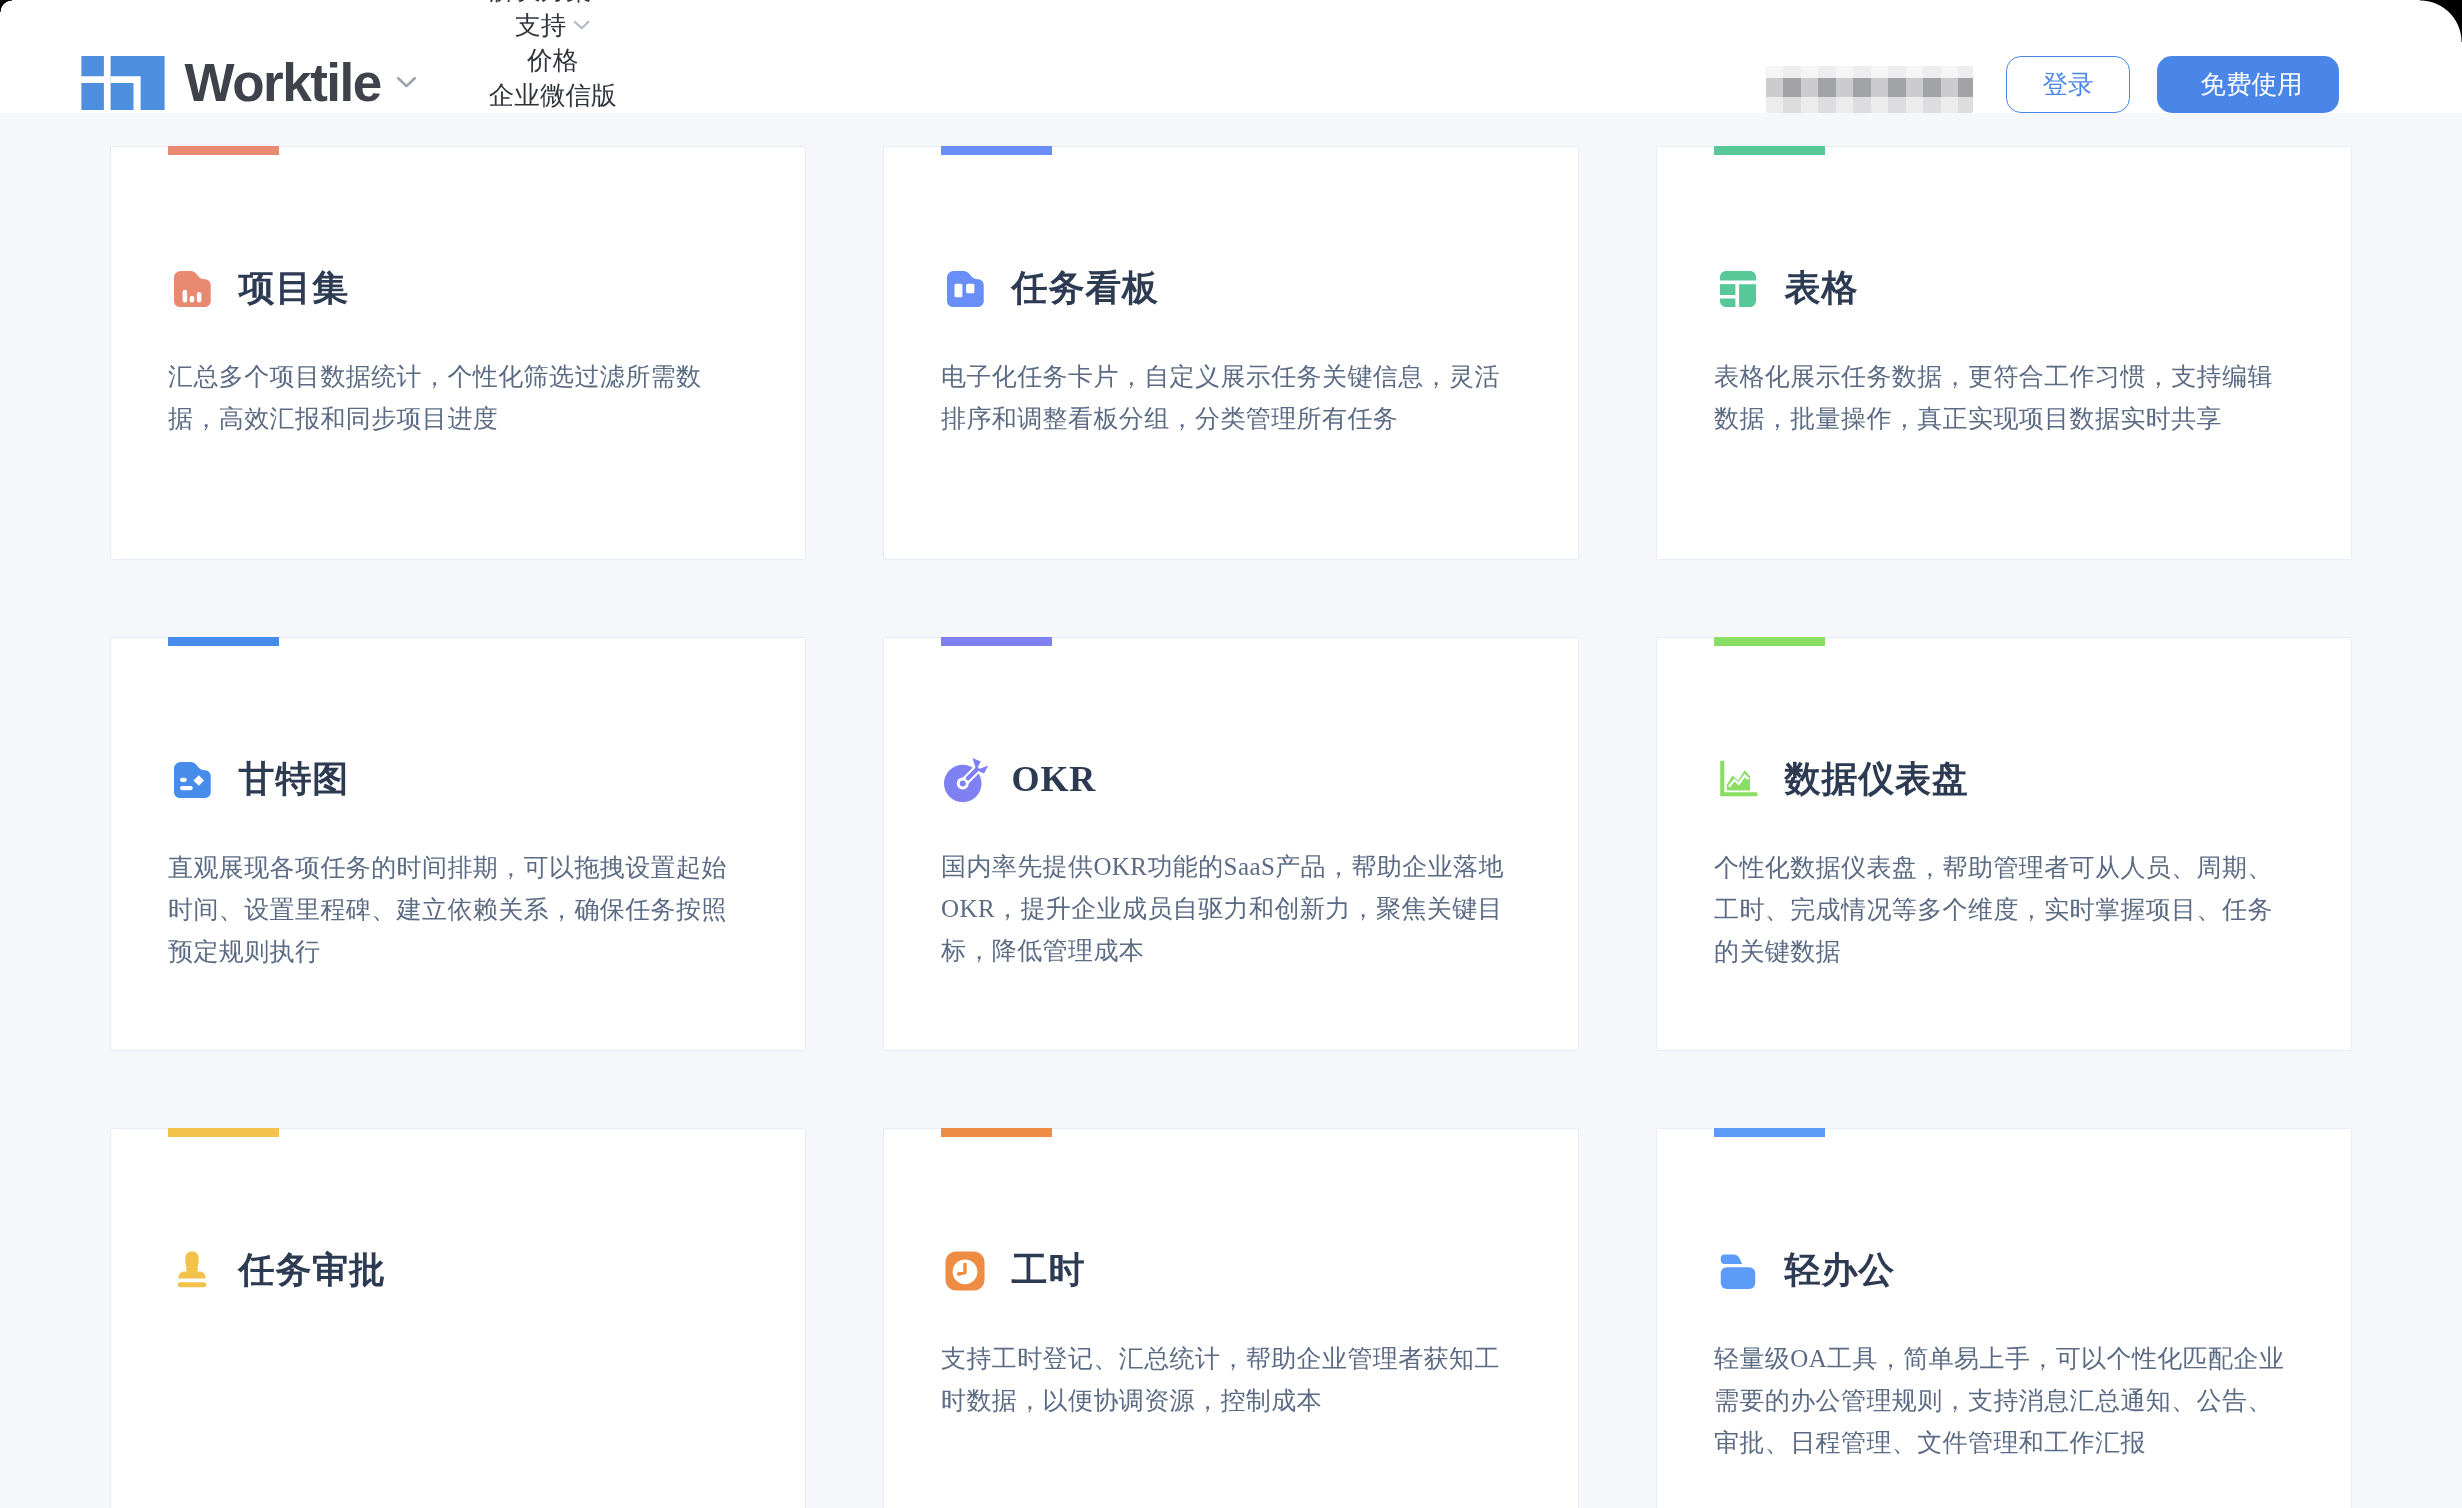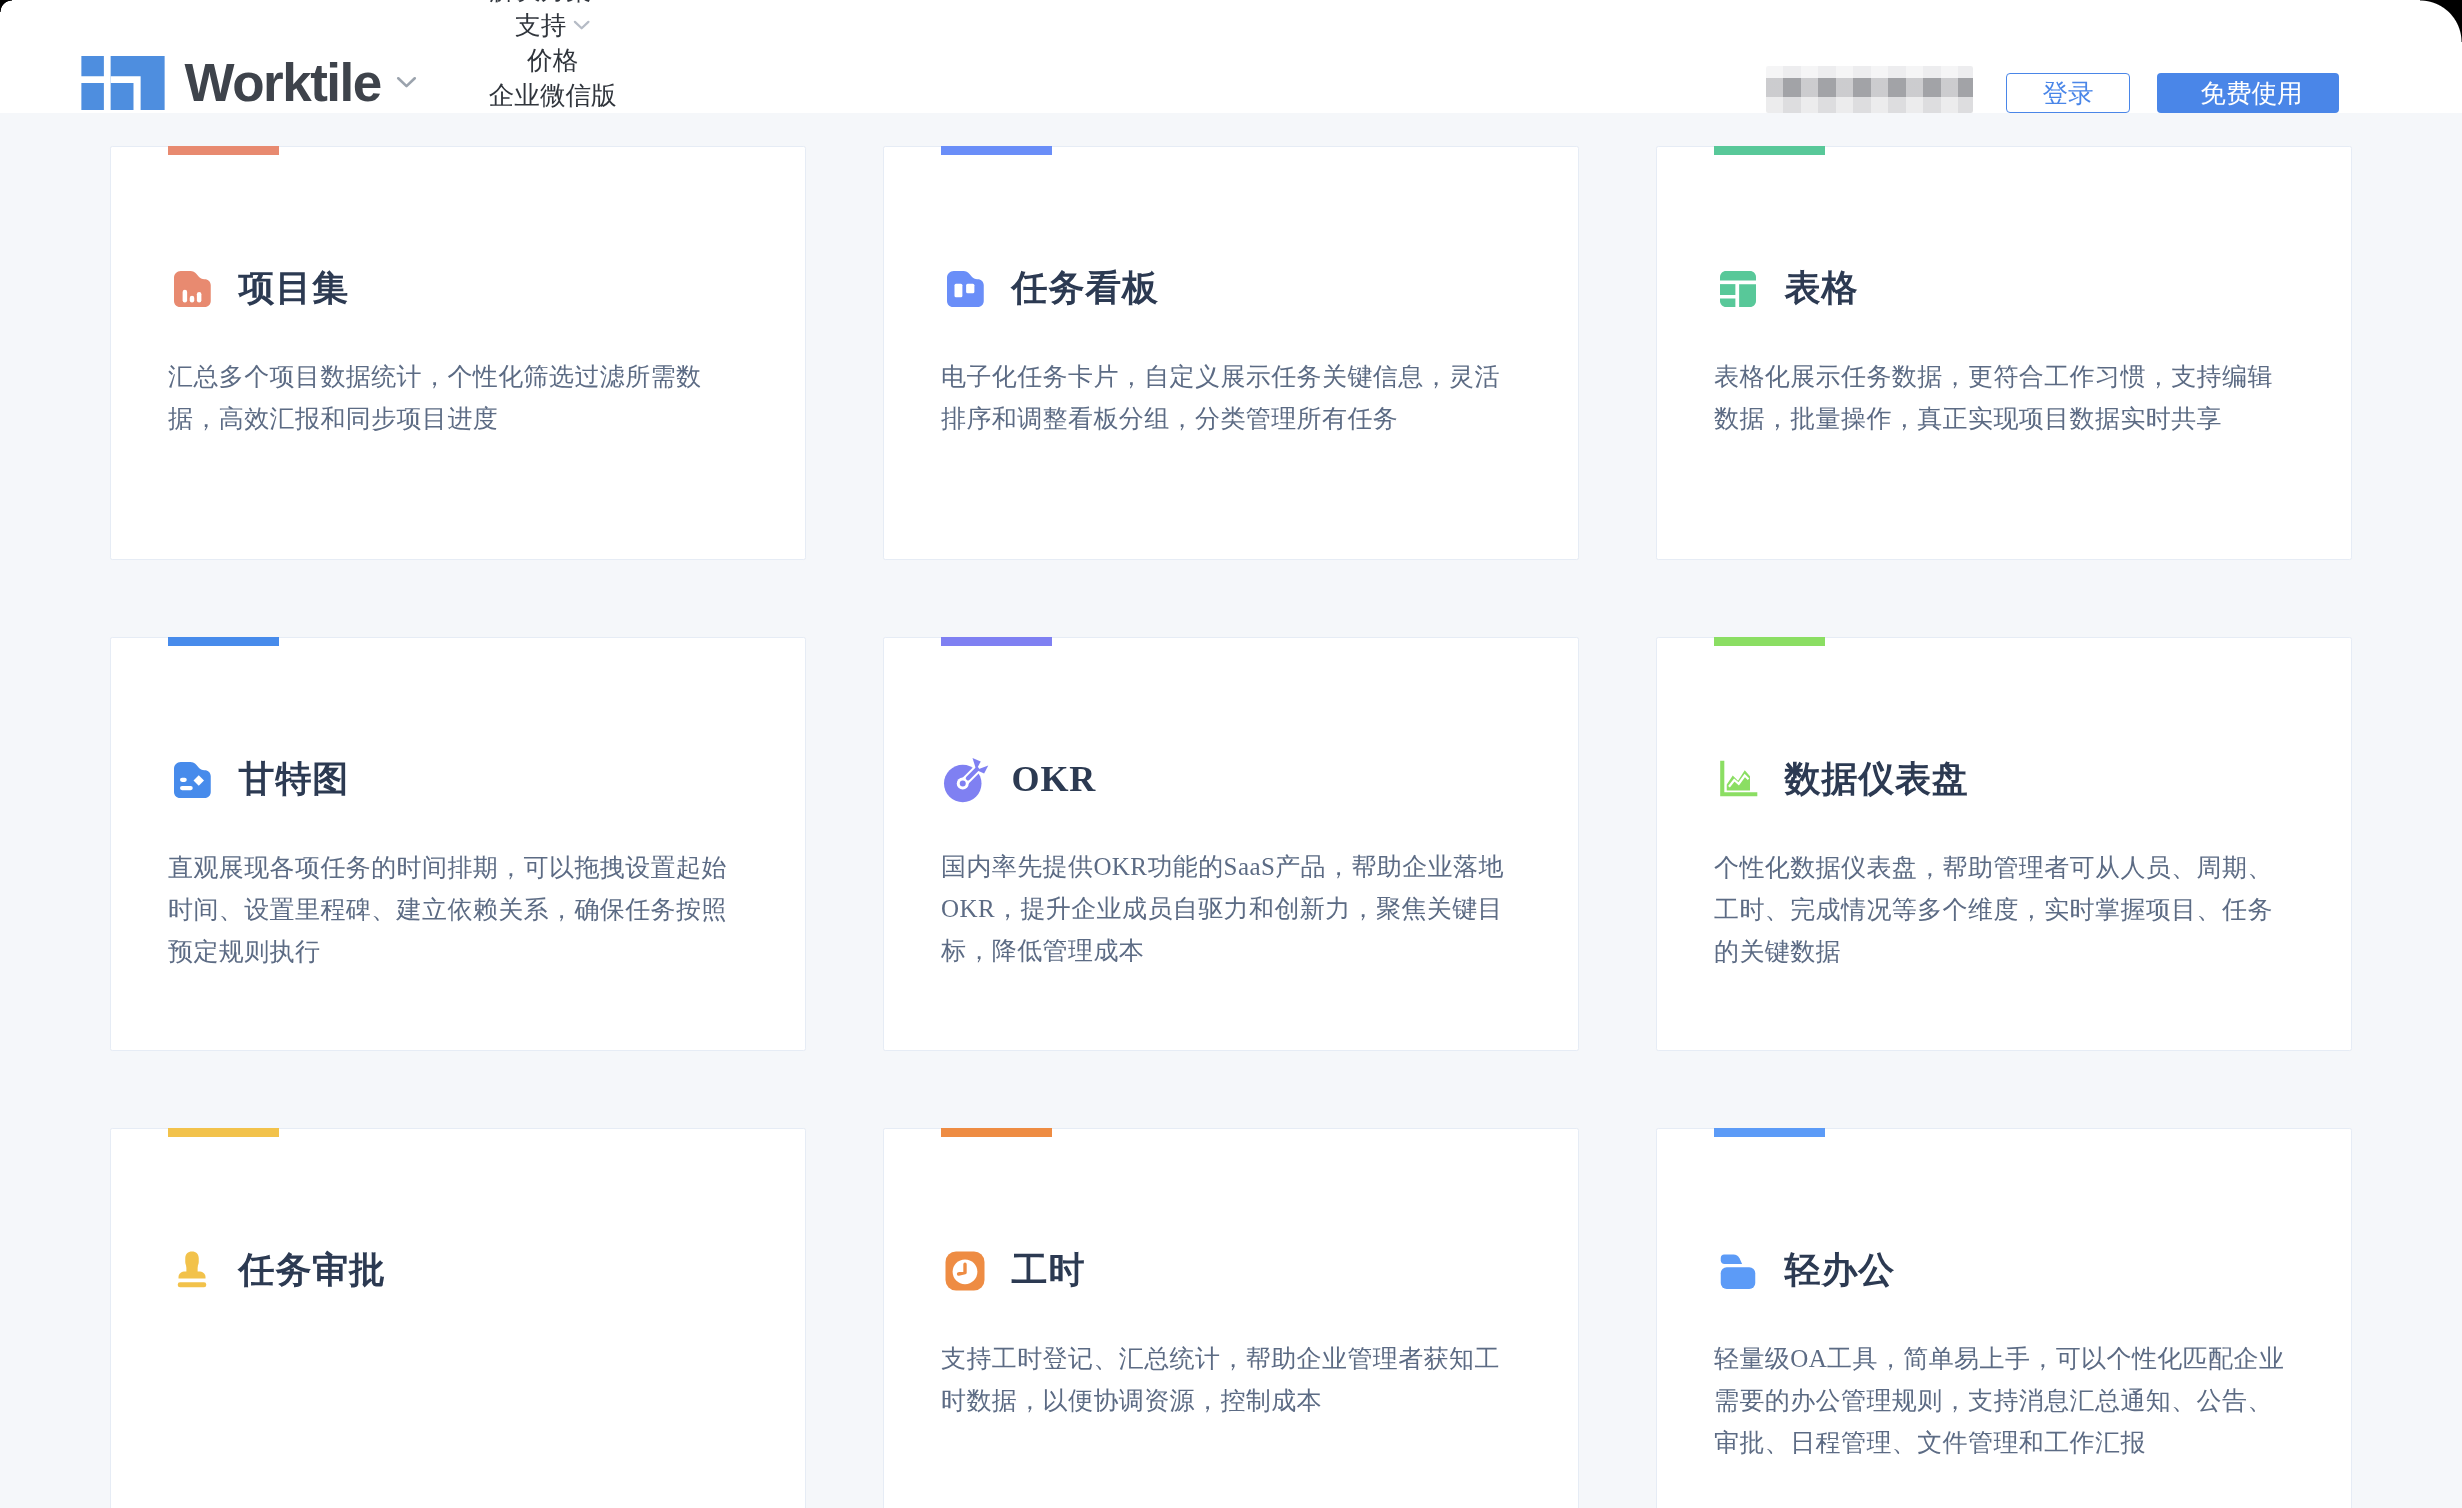--- a/index.html
+++ b/index.html
@@ -16,21 +16,21 @@
   .nav{display:flex;align-items:center;margin-left:72px;flex-direction:column;}
   .nav-item{display:flex;align-items:center;gap:6.8px;font-size:25.6px;font-weight:500;
     color:#30353C;cursor:pointer;white-space:nowrap;}
   .chev{display:block;}
 
   .header-spacer{flex:1;}
   .phone-blur{width:207px;height:47px;border-radius:2.3px;margin-right:33px;
     background:
       repeating-linear-gradient(90deg, rgba(255,255,255,.45) 0 17.3px, rgba(255,255,255,0) 17.3px 35px),
       linear-gradient(180deg,#EDEDEF 0 26%, #A2A3A7 26% 66%, #DDDDDF 66% 100%);}
-  .btn{box-sizing:border-box;height:40px;border-radius:4px;font-size:25.6px;
+  .btn{box-sizing:border-box;height:57px;border-radius:15px;font-size:25.6px;
     display:flex;align-items:center;justify-content:center;cursor:pointer;
     font-family:inherit;}
   .btn-login{width:124px;background:#fff;border:1.5px solid #4A86E8;color:#4A86E8;}
   .btn-signup{width:182px;border:none;background:#4A86E8;color:#fff;margin-left:27px;}
 
   
   .corner-tl{position:fixed;left:0;top:0;width:12px;height:12px;z-index:9;
     background:radial-gradient(circle 12px at 12px 12px, rgba(0,0,0,0) 11px, #000 11.7px);}
   .corner-tr{position:fixed;right:0;top:0;width:42px;height:42px;z-index:9;
     background:radial-gradient(circle 42px at 0 42px, rgba(0,0,0,0) 41px, #000 42px);}

